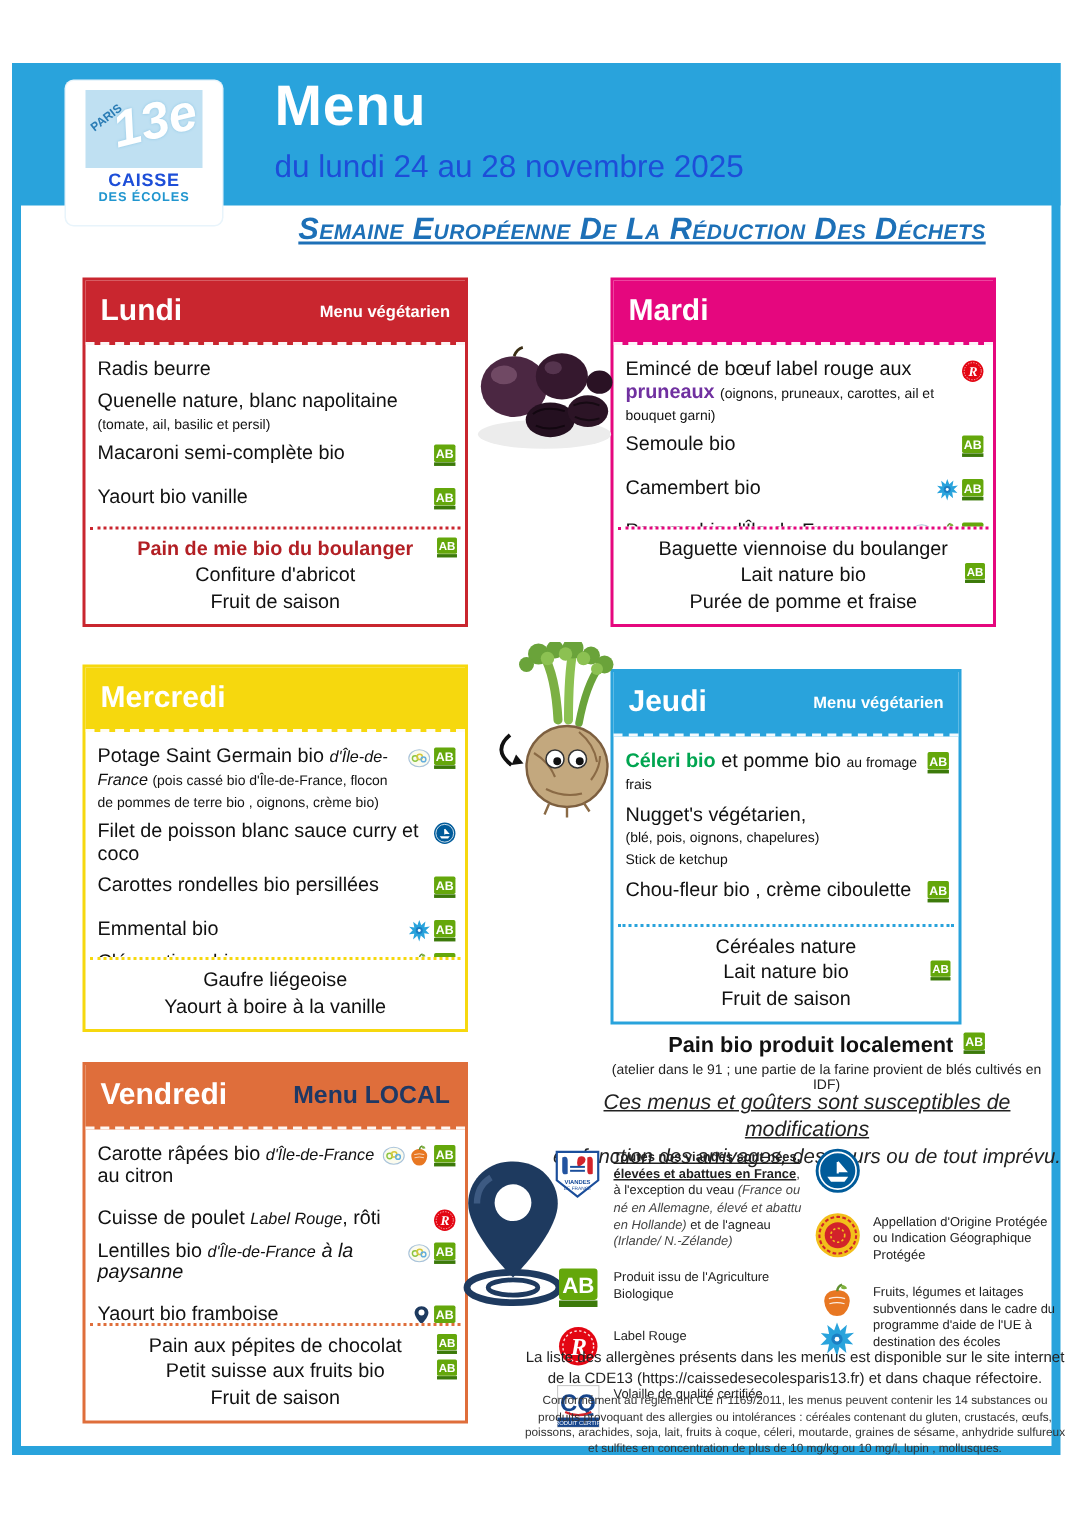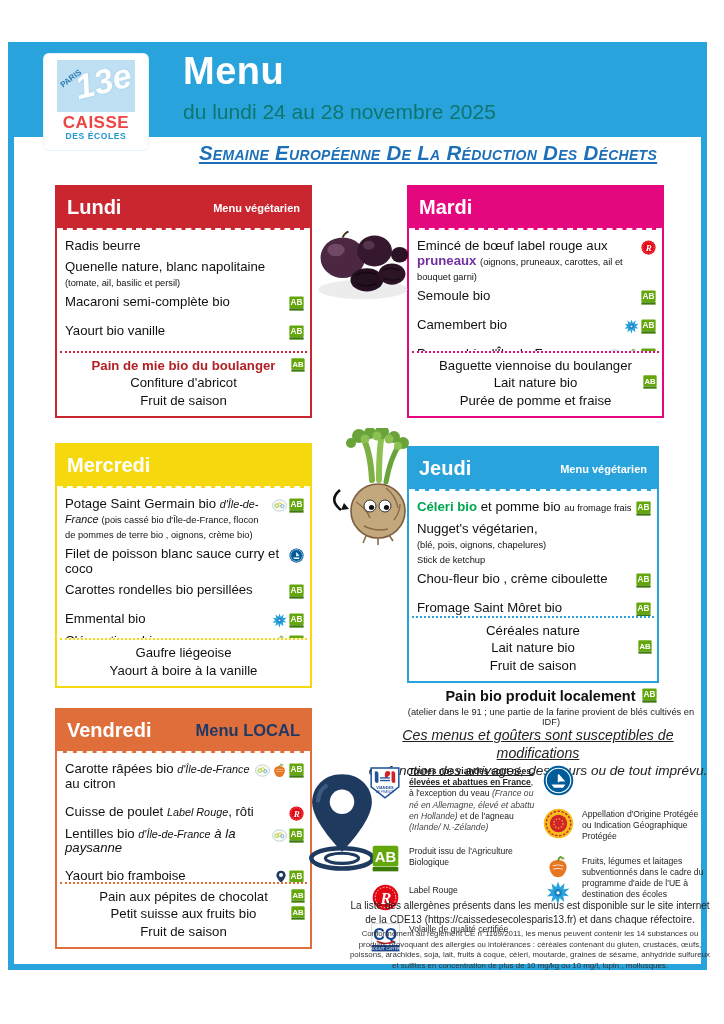--- a/index.html
+++ b/index.html
@@ -2,29 +2,29 @@
 <html><head>
 <meta charset="utf-8">
 <style>
   html,body{margin:0;padding:0;background:#fff;}
   .page{position:relative;width:724px;height:1024px;background:#fff;overflow:hidden;
         font-family:"Liberation Sans","DejaVu Sans",sans-serif;color:#111;}
   
   .frame{position:absolute;left:8px;top:42px;width:699px;height:928px;border:6px solid #29a3dc;box-sizing:border-box;}
   .header-band{position:absolute;left:8px;top:42px;width:699px;height:95px;background:#29a3dc;}
   .page-title{position:absolute;left:183px;top:50px;font-size:38px;font-weight:bold;color:#fff;letter-spacing:.5px;}
-  .date-range{position:absolute;left:183px;top:100px;font-size:21px;color:#0f766e;}
+  .date-range{position:absolute;left:183px;top:100px;font-size:21px;color:#1d4ed8;}
   
   .logo{position:absolute;left:44px;top:54px;width:104px;height:96px;background:#fff;border-radius:5px;z-index:3;
         display:flex;flex-direction:column;align-items:center;box-shadow:0 0 0 1px #e8f4fb;}
   .logo-art{width:78px;height:52px;background:#bfe0f2;margin-top:6px;position:relative;overflow:hidden;}
   .logo-paris{position:absolute;left:2px;top:14px;font-size:8px;font-weight:bold;color:#2a7cb5;transform:rotate(-38deg);}
   .logo-13{position:absolute;left:18px;top:2px;font-size:34px;font-weight:bold;font-style:italic;color:#fff;
            transform:rotate(-14deg);text-shadow:0 0 2px #8ec6e4;}
-  .logo-caisse{font-size:17px;font-weight:bold;color:#ef4444;letter-spacing:.5px;margin-top:2px;line-height:1;}
+  .logo-caisse{font-size:12px;font-weight:bold;color:#1d4ed8;letter-spacing:.5px;margin-top:2px;line-height:1;}
   .logo-ecoles{font-size:8.5px;font-weight:bold;color:#2196cf;letter-spacing:.6px;line-height:1.2;}
   
   .banner{position:absolute;left:152px;top:141px;width:552px;text-align:center;font-size:20.5px;font-weight:bold;
           font-style:italic;font-variant:small-caps;color:#1d70b7;text-decoration:underline;letter-spacing:.3px;}
   
   .card{position:absolute;box-sizing:border-box;border:2px solid #999;background:#fff;display:flex;flex-direction:column;}
   .card-head{height:43px;flex:0 0 auto;display:flex;align-items:center;padding:0 10px;box-sizing:border-box;
              border-bottom:2px dashed rgba(255,255,255,.95);}
   .card-title{font-size:20px;font-weight:bold;color:#fff;}
   .card-badge{margin-left:auto;font-size:11px;font-weight:bold;color:#fff;}
@@ -39,21 +39,21 @@
   .seg-itsm{font-style:italic;font-size:10.8px;}
   .seg-purple{color:#7030a0;font-weight:bold;}
   .seg-green{color:#00a550;font-weight:bold;}
   .card-gouter{flex:0 0 auto;border-top:2px dotted #999;margin:0 3px;padding:4px 2px 6px;text-align:center;}
   .gl{position:relative;font-size:13.2px;line-height:1.25;margin:1px 0;}
   .gl-red span[data-name="gouter-item-text"]{color:#b21f24;font-weight:bold;}
   .gl-icons{position:absolute;right:0;top:0;display:flex;gap:2px;}
   .card-lundi{left:55px;top:185px;width:257px;height:233px;}
   .card-mardi{left:407px;top:185px;width:257px;height:233px;}
   .card-mercredi{left:55px;top:443px;width:257px;height:245px;}
-  .card-jeudi{left:407px;top:446px;width:252px;height:237px;}
+  .card-jeudi{left:407px;top:446px;width:234px;height:237px;}
   .card-vendredi{left:55px;top:708px;width:257px;height:241px;}
   
   .plums{position:absolute;left:314px;top:222px;width:98px;height:82px;}
   .celery{position:absolute;left:326px;top:428px;width:104px;height:118px;}
   .bigpin{position:absolute;left:302px;top:770px;width:80px;height:102px;}
   
   .bread-note{position:absolute;left:400px;top:688px;width:302px;text-align:center;}
   .bread-title{font-size:14.5px;font-weight:bold;}
   .bread-title .bn-icons{display:inline-block;vertical-align:-2px;margin-left:6px;}
   .bread-sub{font-size:9.3px;margin-top:1px;color:#222;}

